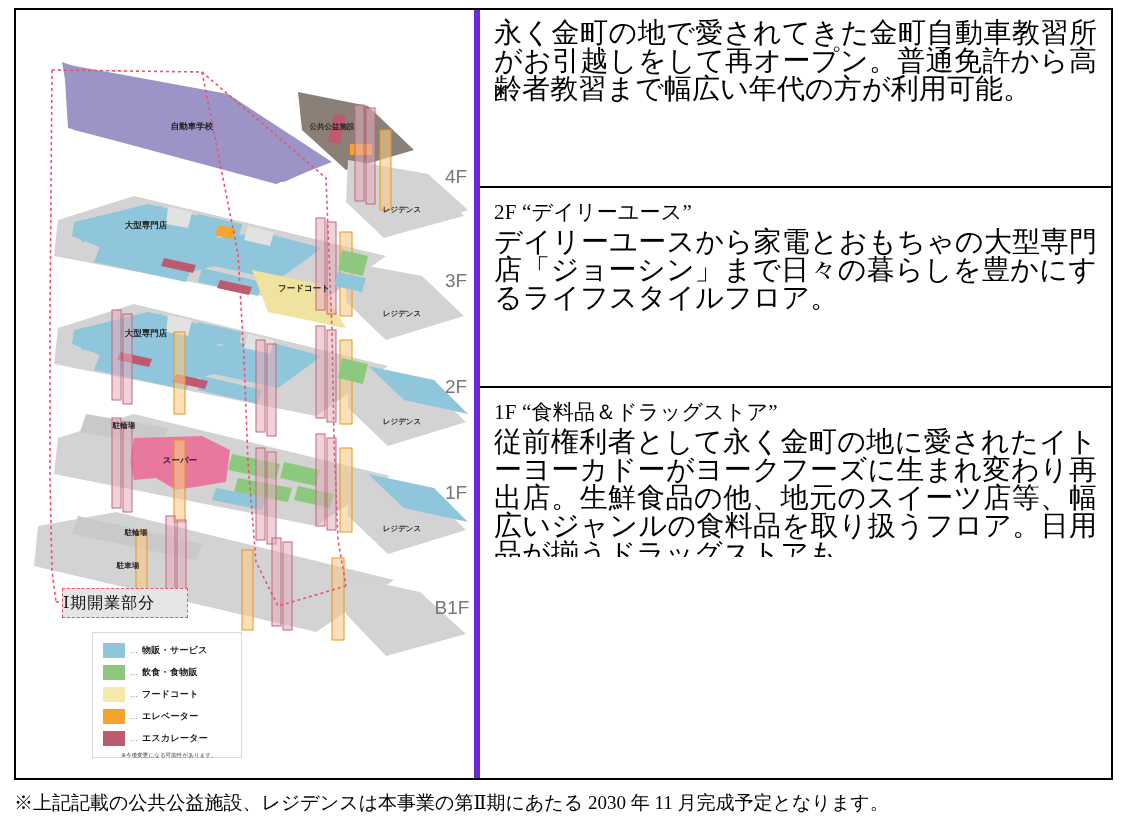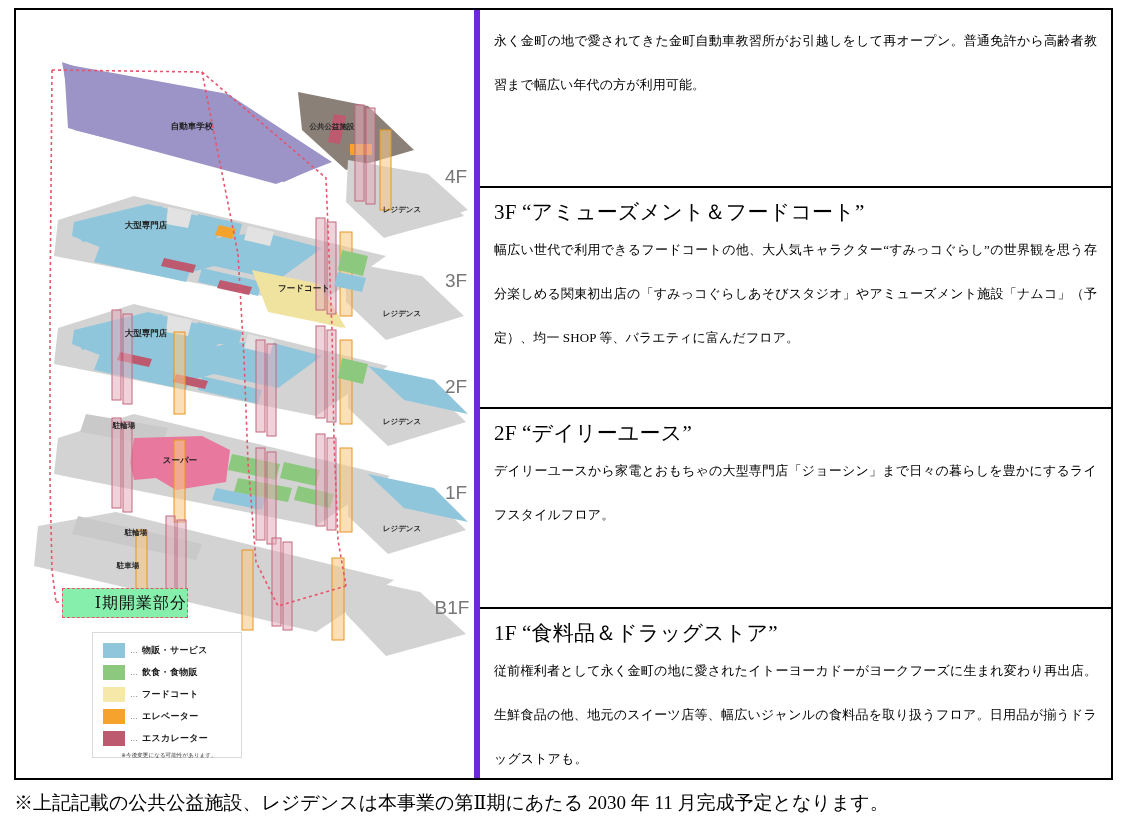--- a/index.html
+++ b/index.html
@@ -60,22 +60,22 @@
   .floor-row.r2 { height: 200px; }
   .floor-row.r3 { height: 169px; }
 
   .floor-heading {
     font-size: 21px;
     line-height: 31px;
     letter-spacing: 0.2px;
     white-space: nowrap;
   }
   .floor-body {
-    font-size: 13px;
-    line-height: 44px;
+    font-size: 28px;
+    line-height: 28px;
     text-align: justify;
     text-justify: inter-character;
     letter-spacing: 0.1px;
   }
 
   
   #footer-note {
     position: absolute;
     left: 14px;
     top: 790px;
@@ -143,24 +143,24 @@
 
   
   #phase-label {
     position: absolute;
     left: 46px;
     top: 578px;
     width: 126px;
     height: 30px;
     box-sizing: border-box;
     border: 1.5px dashed #e8546b;
-    background: #86efac;
+    background: #e5e5e5;
     display: flex;
     align-items: center;
-    justify-content: flex-end;
+    justify-content: flex-start;
   }
   #phase-label span {
     font-family: "Liberation Serif", "DejaVu Serif", serif;
     font-size: 16px;
     color: #111;
     letter-spacing: 1px;
     white-space: nowrap;
   }
 
   
@@ -385,24 +385,20 @@
       </div>
 
     </div>
 
     <div id="floors-cell">
 
       <div class="floor-row r0">
         <div class="floor-body">永く金町の地で愛されてきた金町自動車教習所がお引越しをして再オープン。普通免許から高齢者教習まで幅広い年代の方が利用可能。</div>
       </div>
 
-      <div class="floor-row r1">
-        <div class="floor-heading">3F “アミューズメント＆フードコート”</div>
-        <div class="floor-body">幅広い世代で利用できるフードコートの他、大人気キャラクター“すみっコぐらし”の世界観を思う存分楽しめる関東初出店の「すみっコぐらしあそびスタジオ」やアミューズメント施設「ナムコ」（予定）、均一 SHOP 等、バラエティに富んだフロア。</div>
-      </div>
 
       <div class="floor-row r2">
         <div class="floor-heading">2F “デイリーユース”</div>
         <div class="floor-body">デイリーユースから家電とおもちゃの大型専門店「ジョーシン」まで日々の暮らしを豊かにするライフスタイルフロア。</div>
       </div>
 
       <div class="floor-row r3">
         <div class="floor-heading">1F “食料品＆ドラッグストア”</div>
         <div class="floor-body">従前権利者として永く金町の地に愛されたイトーヨーカドーがヨークフーズに生まれ変わり再出店。生鮮食品の他、地元のスイーツ店等、幅広いジャンルの食料品を取り扱うフロア。日用品が揃うドラッグストアも。</div>
       </div>

